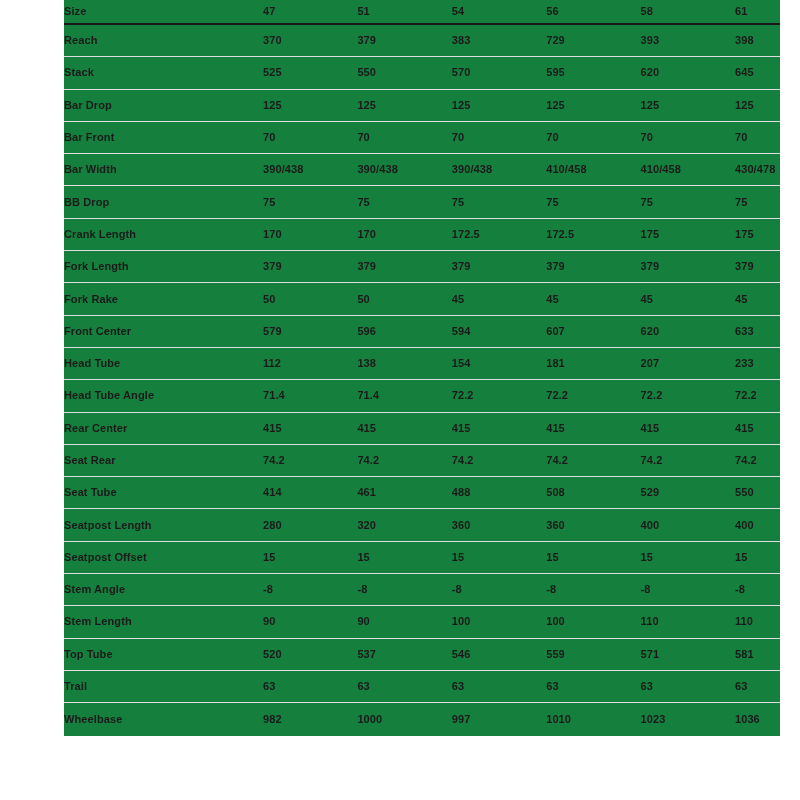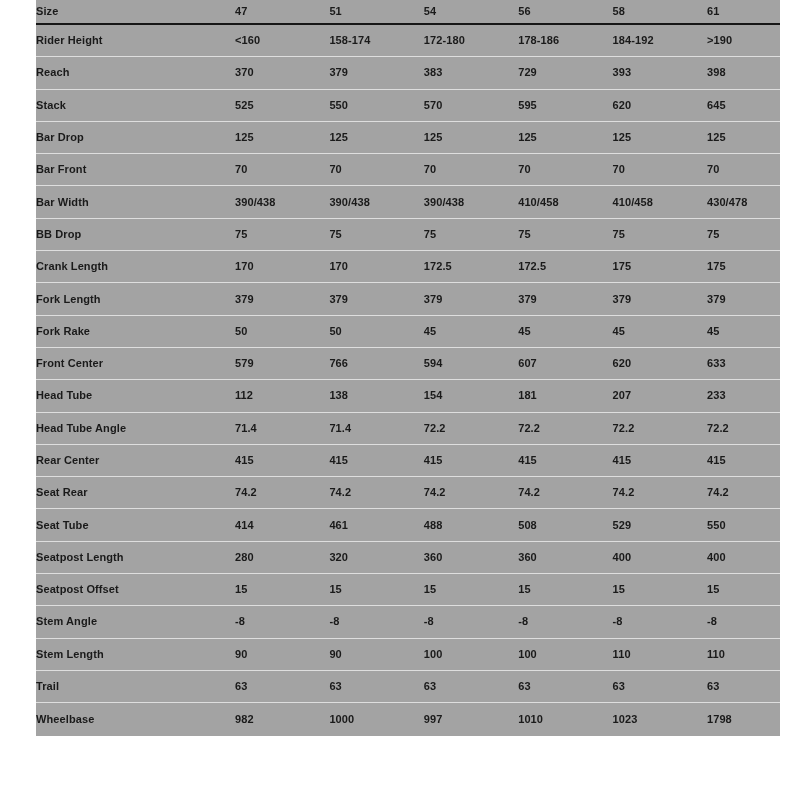--- a/index.html
+++ b/index.html
@@ -18,21 +18,22 @@
     width: 744px;
     color: #1a1a1a;
   }
   .row {
     display: grid;
     grid-template-columns: 199px 94.4px 94.4px 94.4px 94.4px 94.4px 1fr;
     align-items: center;
     height: 32.3px;
     box-sizing: border-box;
     border-bottom: 1px solid #dedede;
-    background: #a3a3a3;
+    background: #15803d;
+    margin-left: 28px;
   }
   .header-row {
     height: 25px;
     border-bottom: 2px solid #161616;
   }
   #rows-container .row:last-child {
     border-bottom: none;
   }
   .cell {
     font-size: 11px;
@@ -51,29 +52,20 @@
       <div class="cell">Size</div>
       <div class="cell">47</div>
       <div class="cell">51</div>
       <div class="cell">54</div>
       <div class="cell">56</div>
       <div class="cell">58</div>
       <div class="cell">61</div>
     </div>
   <div id="rows-container">
       <div class="row">
-        <div class="cell">Rider Height</div>
-        <div class="cell">&lt;160</div>
-        <div class="cell">158-174</div>
-        <div class="cell">172-180</div>
-        <div class="cell">178-186</div>
-        <div class="cell">184-192</div>
-        <div class="cell">&gt;190</div>
-      </div>
-      <div class="row">
         <div class="cell">Reach</div>
         <div class="cell">370</div>
         <div class="cell">379</div>
         <div class="cell">383</div>
         <div class="cell">729</div>
         <div class="cell">393</div>
         <div class="cell">398</div>
       </div>
       <div class="row">
         <div class="cell">Stack</div>
@@ -143,21 +135,21 @@
         <div class="cell">50</div>
         <div class="cell">50</div>
         <div class="cell">45</div>
         <div class="cell">45</div>
         <div class="cell">45</div>
         <div class="cell">45</div>
       </div>
       <div class="row">
         <div class="cell">Front Center</div>
         <div class="cell">579</div>
-        <div class="cell">766</div>
+        <div class="cell">596</div>
         <div class="cell">594</div>
         <div class="cell">607</div>
         <div class="cell">620</div>
         <div class="cell">633</div>
       </div>
       <div class="row">
         <div class="cell">Head Tube</div>
         <div class="cell">112</div>
         <div class="cell">138</div>
         <div class="cell">154</div>
@@ -231,31 +223,40 @@
       <div class="row">
         <div class="cell">Stem Length</div>
         <div class="cell">90</div>
         <div class="cell">90</div>
         <div class="cell">100</div>
         <div class="cell">100</div>
         <div class="cell">110</div>
         <div class="cell">110</div>
       </div>
       <div class="row">
+        <div class="cell">Top Tube</div>
+        <div class="cell">520</div>
+        <div class="cell">537</div>
+        <div class="cell">546</div>
+        <div class="cell">559</div>
+        <div class="cell">571</div>
+        <div class="cell">581</div>
+      </div>
+      <div class="row">
         <div class="cell">Trail</div>
         <div class="cell">63</div>
         <div class="cell">63</div>
         <div class="cell">63</div>
         <div class="cell">63</div>
         <div class="cell">63</div>
         <div class="cell">63</div>
       </div>
       <div class="row">
         <div class="cell">Wheelbase</div>
         <div class="cell">982</div>
         <div class="cell">1000</div>
         <div class="cell">997</div>
         <div class="cell">1010</div>
         <div class="cell">1023</div>
-        <div class="cell">1798</div>
+        <div class="cell">1036</div>
       </div>
     </div>
 </div>
 
 </body></html>

